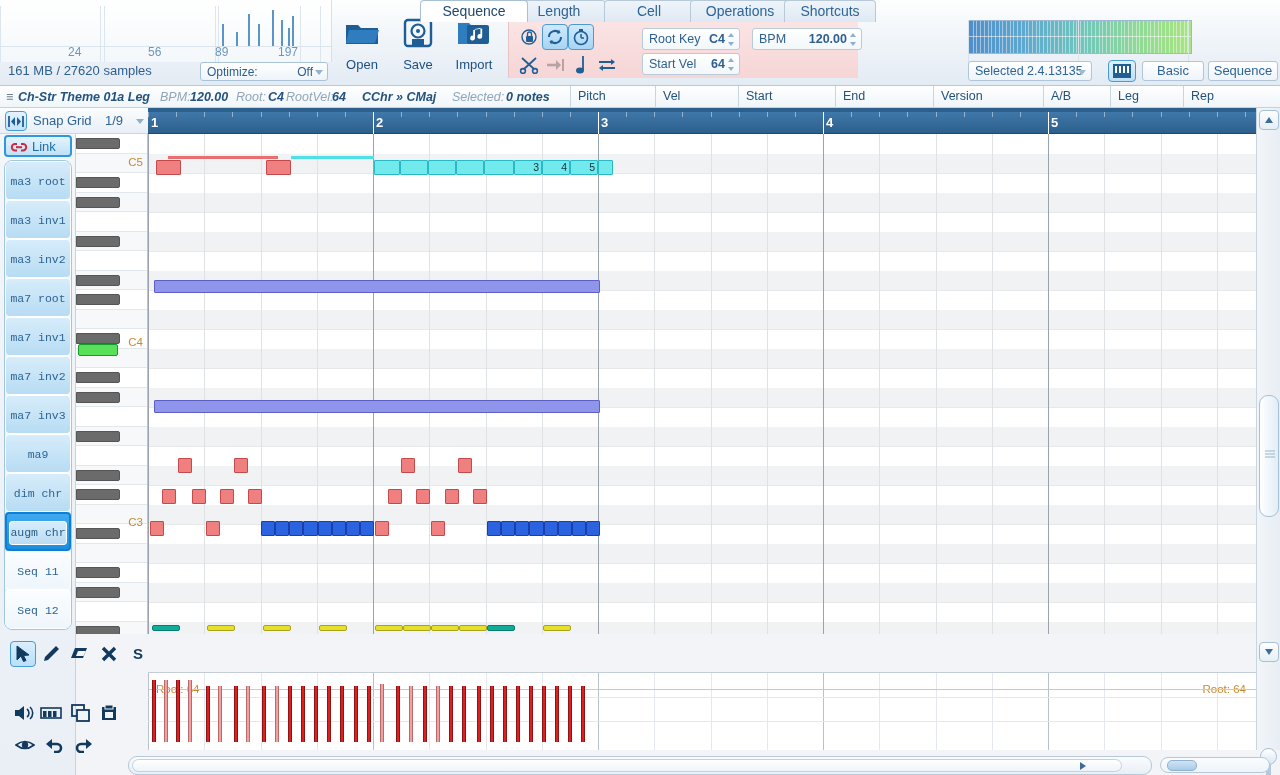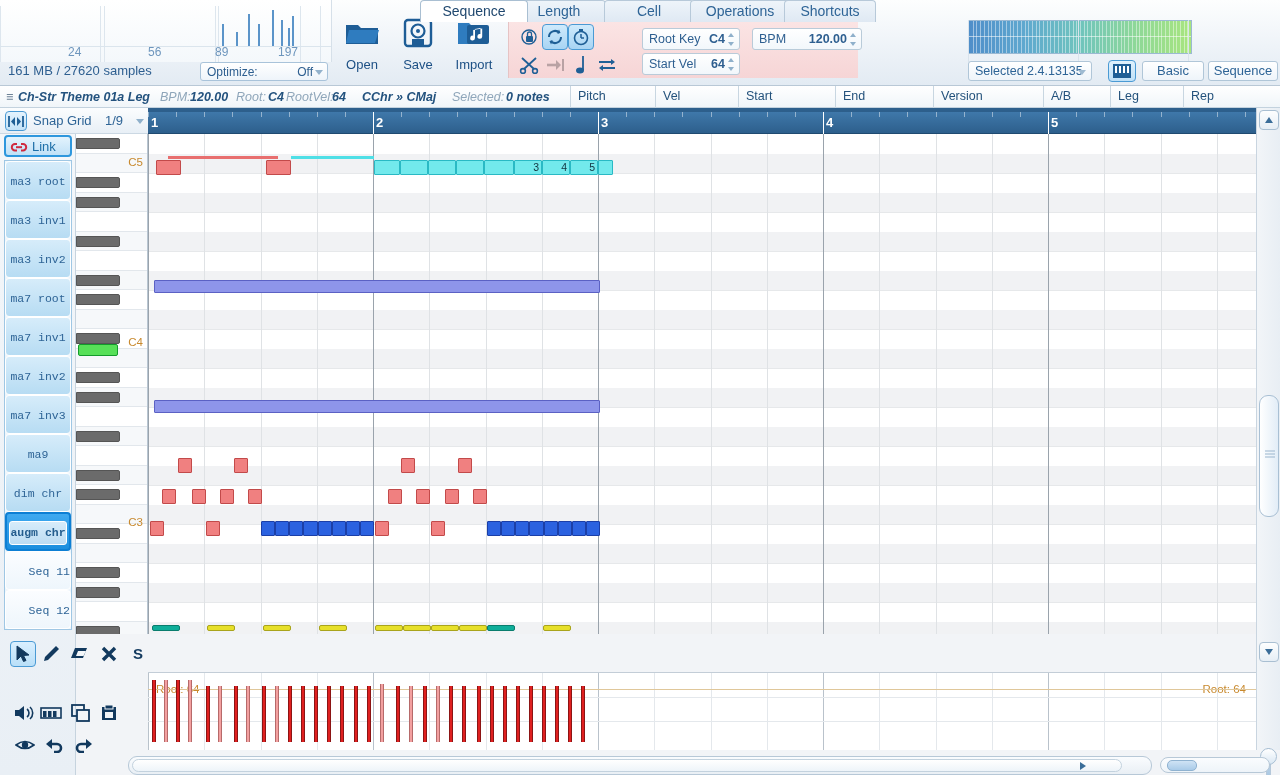--- a/index.html
+++ b/index.html
@@ -162,35 +162,34 @@
   .linkbtn {
     position:absolute; left:4px; top:135px; width:68px; height:22px;
     border:2px solid #2e97dd; border-radius:4px;
     background:linear-gradient(to bottom,#e3f3fd,#c0e1f7);
     font-size:13px; color:#1d6fa8; cursor:pointer;
   }
   .linkbtn .t { position:absolute; left:26px; top:2px; }
 
   .presetlist {
     position:absolute; left:4px; top:160px; width:68px; height:470px;
-    border:1px solid #9fc7e4; border-radius:0; overflow:hidden;
+    border:1px solid #9fc7e4; border-radius:8px; overflow:hidden;
     background:#eef6fc;
   }
   .preset {
     position:relative; height:39px; line-height:39px; text-align:center;
     font-family:"Liberation Mono", monospace; font-size:11.5px; color:#2e6496;
     background:linear-gradient(to bottom,#d6ecfa,#b7dcf3);
     border:1px solid #ffffff; border-radius:4px; margin:0 0 0 0;
     cursor:pointer;
   }
-  .preset.light { background:linear-gradient(to bottom,#fbfdff,#eef6fc);text-align:right; }
+  .preset.light { background:linear-gradient(to bottom,#fbfdff,#eef6fc); }
   .preset.sel {
     background:linear-gradient(to bottom,#3fa9f0,#1b8ede);
     border:2px solid #0d7fd4;
-    font-weight:bold;
   }
   .preset.sel .inner {
     position:absolute; left:2px; right:2px; top:7px; height:24px; line-height:22px;
     background:linear-gradient(to bottom,#d7ecfa,#bcdcf3);
     border:1px solid #ffffff; border-radius:3px; color:#245d8e;
   }
 
   .toolrow { position:absolute; left:4px; width:150px; }
   .tool { position:absolute; width:26px; height:26px; display:flex; align-items:center; justify-content:center; cursor:pointer; }
   .tool.on { background:linear-gradient(to bottom,#d9efff,#b9dff8); border:1px solid #4a9ad4; border-radius:4px; }

